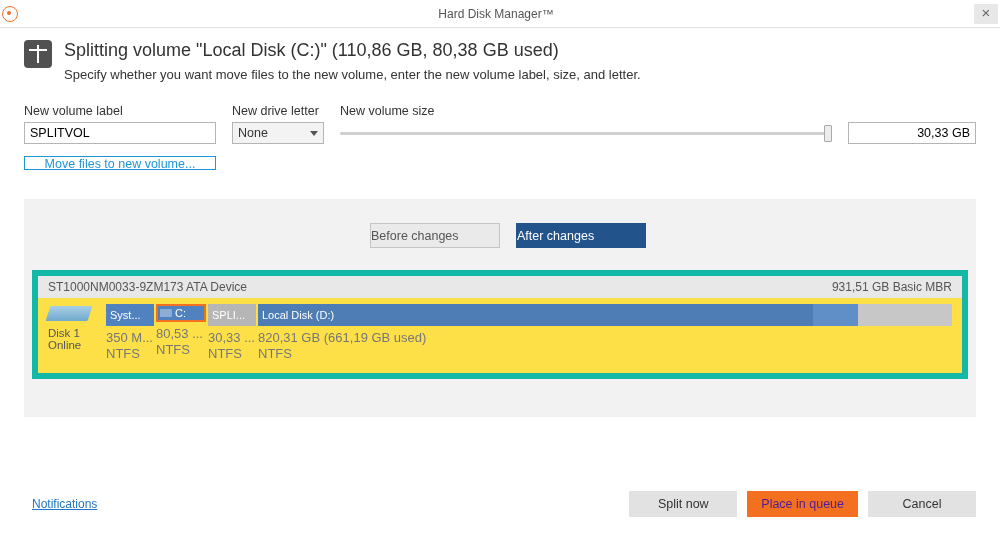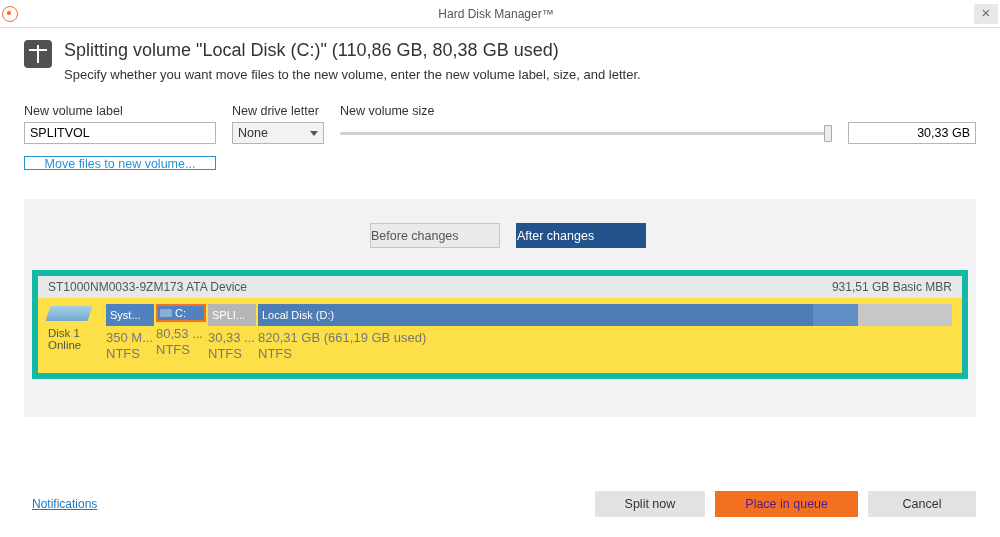--- a/index.html
+++ b/index.html
@@ -53,21 +53,21 @@
 .part-box.c .pi { width: 12px; height: 8px; background: rgba(255,255,255,0.35); margin-right: 3px; border-radius: 1px; }
 .part-box.spl { background: #b6b6b6; }
 .part-box.d { background: #5f8fc6; position: relative; }
 .part-box.d .used { position: absolute; left: 0; top: 0; bottom: 0; background: #4d7db4; }
 .part-box.d .lbl { position: relative; z-index: 1; }
 .part-box.d .free-tail { position: absolute; right: 0; top: 0; bottom: 0; width: 94px; background: #c7c7c7; }
 .part-meta { font-size: 13px; color: #777; line-height: 1.25; white-space: nowrap; overflow: hidden; }
 .footer { position: absolute; left: 8px; right: 0; bottom: 0; padding: 12px 24px 20px 24px; display: flex; align-items: center; }
 .footer .notif { color: #2277c4; font-size: 12px; text-decoration: underline; cursor: pointer; }
 .footer .btns { margin-left: auto; display: flex; gap: 10px; }
-.btn { height: 26px; min-width: 108px; padding: 0 30px; border: none; font-size: 12.5px; cursor: pointer; }
+.btn { height: 26px; min-width: 108px; padding: 0 14px; border: none; font-size: 12.5px; cursor: pointer; }
 .btn.gray { background: #e2e2e2; color: #333; }
 .btn.orange { background: #f37021; color: #4c1d95; }
 </style>
 </head>
 <body>
 
 <div class="titlebar">
   <div class="app-icon"></div>
   <div class="title">Hard Disk Manager™</div>
   <div class="close">×</div>

